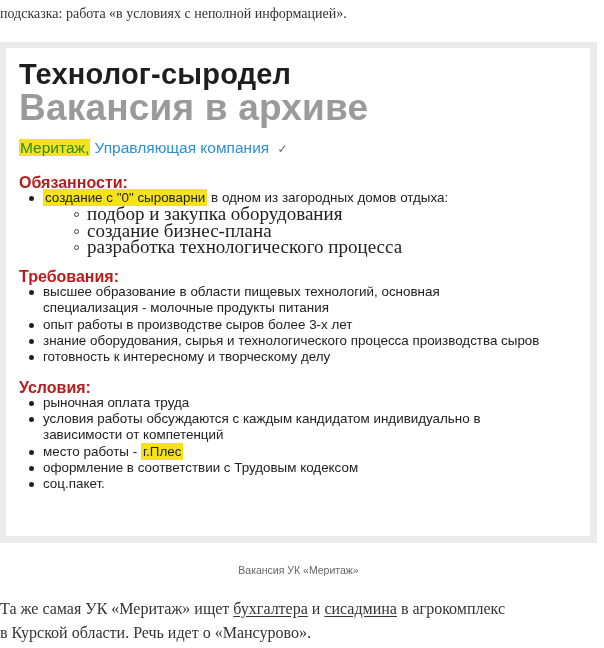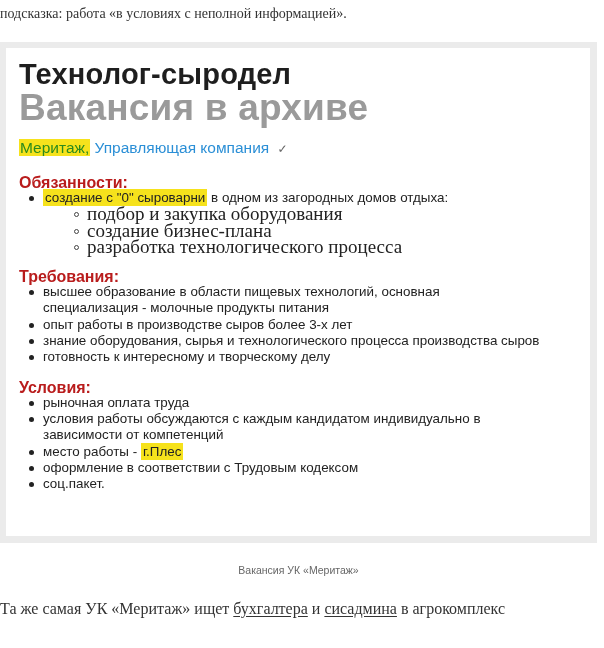--- a/index.html
+++ b/index.html
@@ -116,13 +116,14 @@
         <li>соц.пакет.</li>
       </ul>
     </div>
   </div>
 </div>
 
 <div class="caption">Вакансия УК «Меритаж»</div>
 
 <div class="body-text">
   <span>Та же самая УК «Меритаж» ищет </span><a>бухгалтера</a><span> и </span><a>сисадмина</a><span> в агрокомплекс</span><br>
+  <span>в Курской области. Речь идет о «Мансурово».</span>
 </div>
 
 </body></html>

